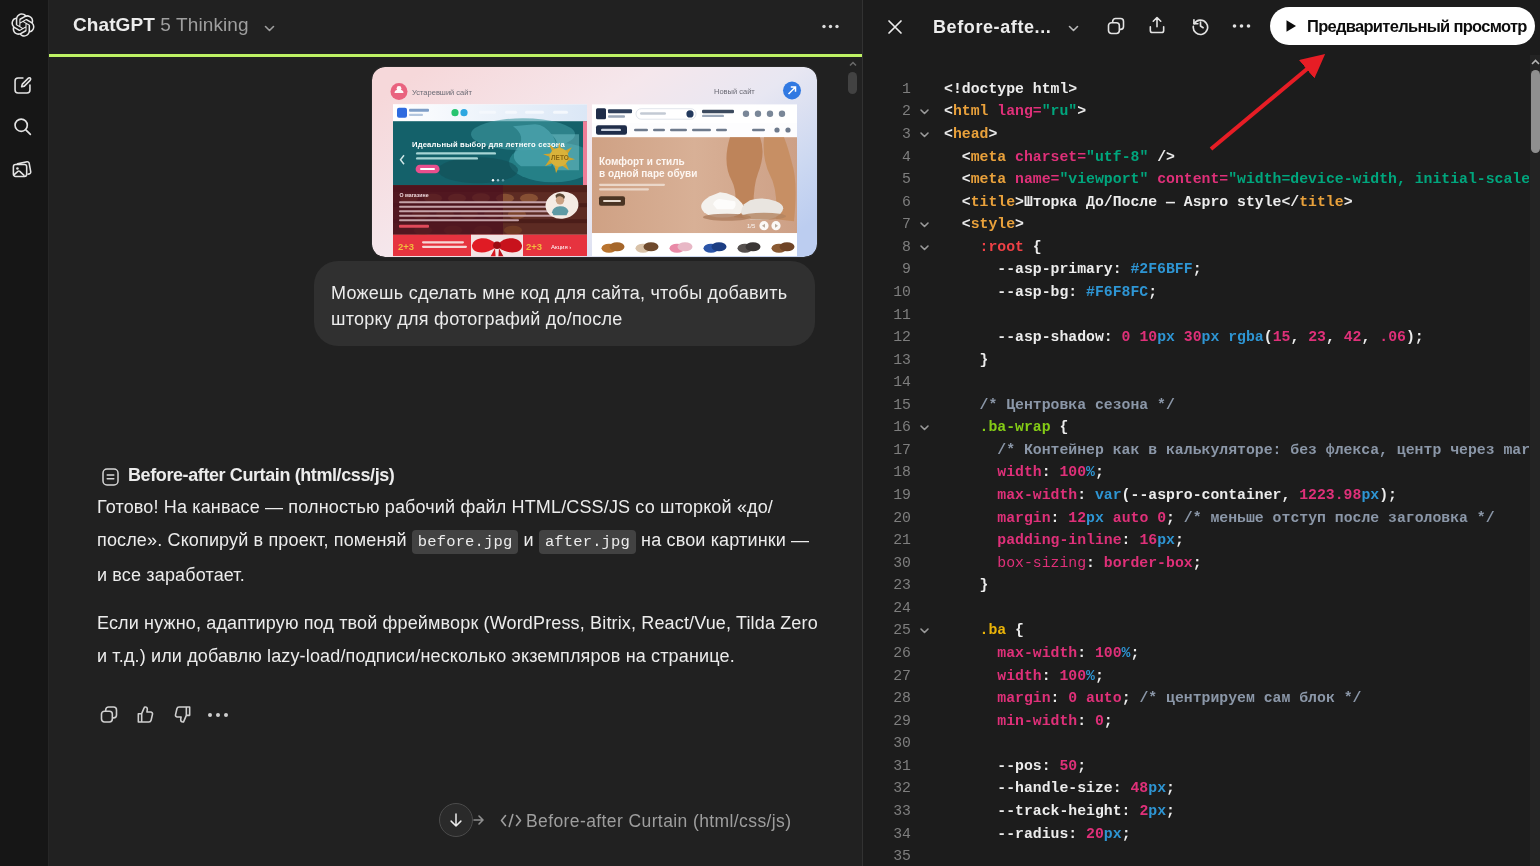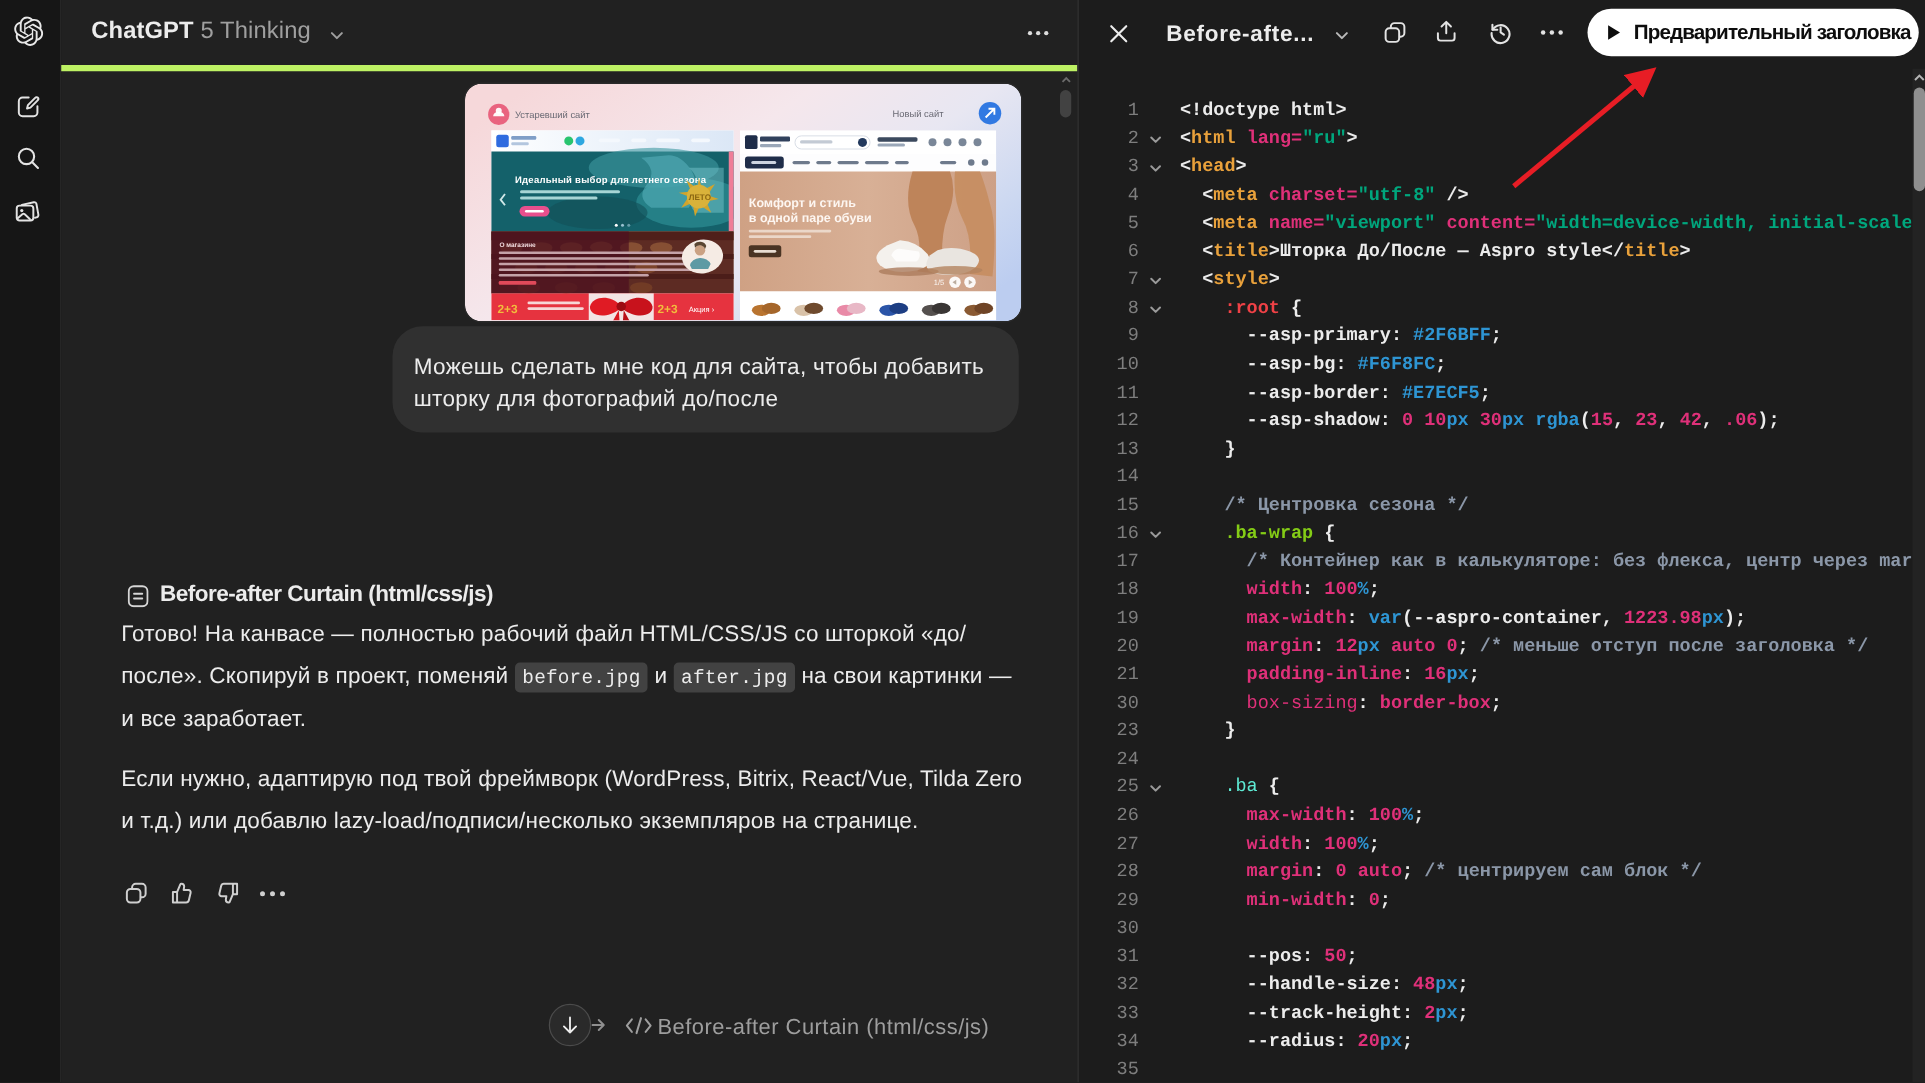--- a/index.html
+++ b/index.html
@@ -26,21 +26,21 @@
       </svg>
  <svg class="abs" style="left:11px;top:157px" width="22" height="22" viewBox="0 0 24 24" fill="none" stroke="#e3e3e3" stroke-width="1.7" stroke-linecap="round" stroke-linejoin="round">
         <path d="M7 7.5 L17.5 5.2 c1.1-.2 2.1.5 2.3 1.6 l1.7 9.3 c.2 1.1-.5 2.1-1.6 2.3 l-1.4.3"></path>
         <rect x="2.6" y="8.2" width="14.5" height="13" rx="2.4"></rect>
         <circle cx="7" cy="12.5" r="1.4" fill="#e3e3e3" stroke="none"></circle>
         <path d="M3.2 19.5 l4.3-3.8 c.6-.5 1.5-.5 2.1 0 l4.6 4.3"></path>
       </svg>
 </div>
 
 <div id="chat">
- <div class="abs" style="left:0;top:0;width:813px;height:57px;border-bottom:5px solid #bef264">
+ <div class="abs" style="left:0;top:0;width:813px;height:57px;border-bottom:3px solid #bef264">
   <span id="hdr" class="abs" style="left:24px;top:14px;font-size:19px;letter-spacing:0.1px;font-weight:700;color:#ececec">ChatGPT <span style="font-weight:400;color:#9f9f9f">5 Thinking</span></span>
   <svg class="abs" style="left:214px;top:22px" width="13" height="13" viewBox="0 0 13 13">
           <path d="M2.5 4.5 L6.5 8.5 L10.5 4.5" stroke="#9f9f9f" stroke-width="1.6" fill="none" stroke-linecap="round" stroke-linejoin="round"></path>
         </svg>
   <svg class="abs" style="left:771px;top:21px" width="22" height="11" viewBox="0 0 22 11">
           <g fill="#dcdcdc">
             <circle cx="4" cy="5.5" r="1.7"></circle>
             <circle cx="10.5" cy="5.5" r="1.7"></circle>
             <circle cx="17" cy="5.5" r="1.7"></circle>
           </g>
@@ -341,21 +341,21 @@
         <g fill="#e3e3e3">
           <circle cx="4.5" cy="5" r="1.8"></circle>
           <circle cx="11.5" cy="5" r="1.8"></circle>
           <circle cx="18.5" cy="5" r="1.8"></circle>
         </g>
       </svg>
  <div class="abs" style="left:407px;top:6.5px;width:265px;height:38px;background:#fff;border-radius:19px">
    <svg class="abs" style="left:15px;top:12px" width="12" height="14" viewBox="0 0 12 14">
           <path d="M1.5 1.2 L11 7 L1.5 12.8 Z" fill="#0d0d0d"></path>
         </svg>
-   <span id="btntxt" class="abs" style="left:37px;top:10px;font-family:'Liberation Sans',sans-serif;font-size:16.5px;font-weight:700;color:#0d0d0d;letter-spacing:-0.7px;white-space:nowrap">Предварительный заголовка</span>
+   <span id="btntxt" class="abs" style="left:37px;top:10px;font-family:'Liberation Sans',sans-serif;font-size:16.5px;font-weight:700;color:#0d0d0d;letter-spacing:-0.7px;white-space:nowrap">Предварительный просмотр</span>
  </div>
  <div class="abs" style="left:0;top:0;width:666px;height:866px;overflow:hidden">
 <div style="position:absolute;left:0;top:77.80px;height:22.57px;line-height:22.57px;width:100%">
           <span style="position:absolute;right:calc(100% - 48px);color:#7e7e7e;font-weight:400">1</span>
           <span style="position:absolute;left:81px;white-space:pre"><span style="color:#ececec;font-weight:700">&lt;!doctype html&gt;</span></span>
         </div>
 <div style="position:absolute;left:0;top:100.37px;height:22.57px;line-height:22.57px;width:100%">
           <span style="position:absolute;right:calc(100% - 48px);color:#7e7e7e;font-weight:400">2</span>
           <svg style="position:absolute;left:55px;top:5px" width="13" height="13" viewBox="0 0 13 13">
             <path d="M3 5 L6.5 8.5 L10 5" stroke="#9a9a9a" stroke-width="1.6" fill="none" stroke-linecap="round" stroke-linejoin="round"></path>
@@ -398,21 +398,20 @@
 <div style="position:absolute;left:0;top:258.36px;height:22.57px;line-height:22.57px;width:100%">
           <span style="position:absolute;right:calc(100% - 48px);color:#7e7e7e;font-weight:400">9</span>
           <span style="position:absolute;left:81px;white-space:pre"><span style="color:#ececec;font-weight:700">      --asp-primary:</span><span style="color:#2e95d3;font-weight:700"> #2F6BFF</span><span style="color:#ececec;font-weight:700">;</span></span>
         </div>
 <div style="position:absolute;left:0;top:280.93px;height:22.57px;line-height:22.57px;width:100%">
           <span style="position:absolute;right:calc(100% - 48px);color:#7e7e7e;font-weight:400">10</span>
           <span style="position:absolute;left:81px;white-space:pre"><span style="color:#ececec;font-weight:700">      --asp-bg:</span><span style="color:#2e95d3;font-weight:700"> #F6F8FC</span><span style="color:#ececec;font-weight:700">;</span></span>
         </div>
 <div style="position:absolute;left:0;top:303.50px;height:22.57px;line-height:22.57px;width:100%">
           <span style="position:absolute;right:calc(100% - 48px);color:#7e7e7e;font-weight:400">11</span>
-          <span style="position:absolute;left:81px;white-space:pre"><span style="color:#ececec;font-weight:700">      --asp-border:</span><span style="color:#2e95d3;font-weight:700"> #E7ECF5</span><span style="color:#ececec;font-weight:700">;</span></span>
         </div>
 <div style="position:absolute;left:0;top:326.07px;height:22.57px;line-height:22.57px;width:100%">
           <span style="position:absolute;right:calc(100% - 48px);color:#7e7e7e;font-weight:400">12</span>
           <span style="position:absolute;left:81px;white-space:pre"><span style="color:#ececec;font-weight:700">      --asp-shadow:</span><span style="color:#ececec;font-weight:700"> </span><span style="color:#df3079;font-weight:700">0</span><span style="color:#ececec;font-weight:700"> </span><span style="color:#df3079;font-weight:700">10</span><span style="color:#2e95d3;font-weight:700">px</span><span style="color:#ececec;font-weight:700"> </span><span style="color:#df3079;font-weight:700">30</span><span style="color:#2e95d3;font-weight:700">px</span><span style="color:#ececec;font-weight:700"> </span><span style="color:#2e95d3;font-weight:700">rgba</span><span style="color:#ececec;font-weight:700">(</span><span style="color:#df3079;font-weight:700">15</span><span style="color:#ececec;font-weight:700">, </span><span style="color:#df3079;font-weight:700">23</span><span style="color:#ececec;font-weight:700">, </span><span style="color:#df3079;font-weight:700">42</span><span style="color:#ececec;font-weight:700">, </span><span style="color:#df3079;font-weight:700">.06</span><span style="color:#ececec;font-weight:700">);</span></span>
         </div>
 <div style="position:absolute;left:0;top:348.64px;height:22.57px;line-height:22.57px;width:100%">
           <span style="position:absolute;right:calc(100% - 48px);color:#7e7e7e;font-weight:400">13</span>
           <span style="position:absolute;left:81px;white-space:pre"><span style="color:#ececec;font-weight:700">    }</span></span>
         </div>
 <div style="position:absolute;left:0;top:371.21px;height:22.57px;line-height:22.57px;width:100%">
@@ -460,21 +459,21 @@
         </div>
 <div style="position:absolute;left:0;top:596.91px;height:22.57px;line-height:22.57px;width:100%">
           <span style="position:absolute;right:calc(100% - 48px);color:#7e7e7e;font-weight:400">24</span>
           <span style="position:absolute;left:81px;white-space:pre"></span>
         </div>
 <div style="position:absolute;left:0;top:619.48px;height:22.57px;line-height:22.57px;width:100%">
           <span style="position:absolute;right:calc(100% - 48px);color:#7e7e7e;font-weight:400">25</span>
           <svg style="position:absolute;left:55px;top:5px" width="13" height="13" viewBox="0 0 13 13">
             <path d="M3 5 L6.5 8.5 L10 5" stroke="#9a9a9a" stroke-width="1.6" fill="none" stroke-linecap="round" stroke-linejoin="round"></path>
           </svg>
-          <span style="position:absolute;left:81px;white-space:pre"><span style="color:#ececec;font-weight:700">    </span><span style="color:#5eead4;font-weight:400">.ba</span><span style="color:#ececec;font-weight:700"> {</span></span>
+          <span style="position:absolute;left:81px;white-space:pre"><span style="color:#ececec;font-weight:700">    </span><span style="color:#eab308;font-weight:700">.ba</span><span style="color:#ececec;font-weight:700"> {</span></span>
         </div>
 <div style="position:absolute;left:0;top:642.05px;height:22.57px;line-height:22.57px;width:100%">
           <span style="position:absolute;right:calc(100% - 48px);color:#7e7e7e;font-weight:400">26</span>
           <span style="position:absolute;left:81px;white-space:pre"><span style="color:#ececec;font-weight:700">      </span><span style="color:#df3079;font-weight:700">max-width</span><span style="color:#ececec;font-weight:700">: </span><span style="color:#df3079;font-weight:700">100</span><span style="color:#2e95d3;font-weight:700">%</span><span style="color:#ececec;font-weight:700">;</span></span>
         </div>
 <div style="position:absolute;left:0;top:664.62px;height:22.57px;line-height:22.57px;width:100%">
           <span style="position:absolute;right:calc(100% - 48px);color:#7e7e7e;font-weight:400">27</span>
           <span style="position:absolute;left:81px;white-space:pre"><span style="color:#ececec;font-weight:700">      </span><span style="color:#df3079;font-weight:700">width</span><span style="color:#ececec;font-weight:700">: </span><span style="color:#df3079;font-weight:700">100</span><span style="color:#2e95d3;font-weight:700">%</span><span style="color:#ececec;font-weight:700">;</span></span>
         </div>
 <div style="position:absolute;left:0;top:687.19px;height:22.57px;line-height:22.57px;width:100%">

